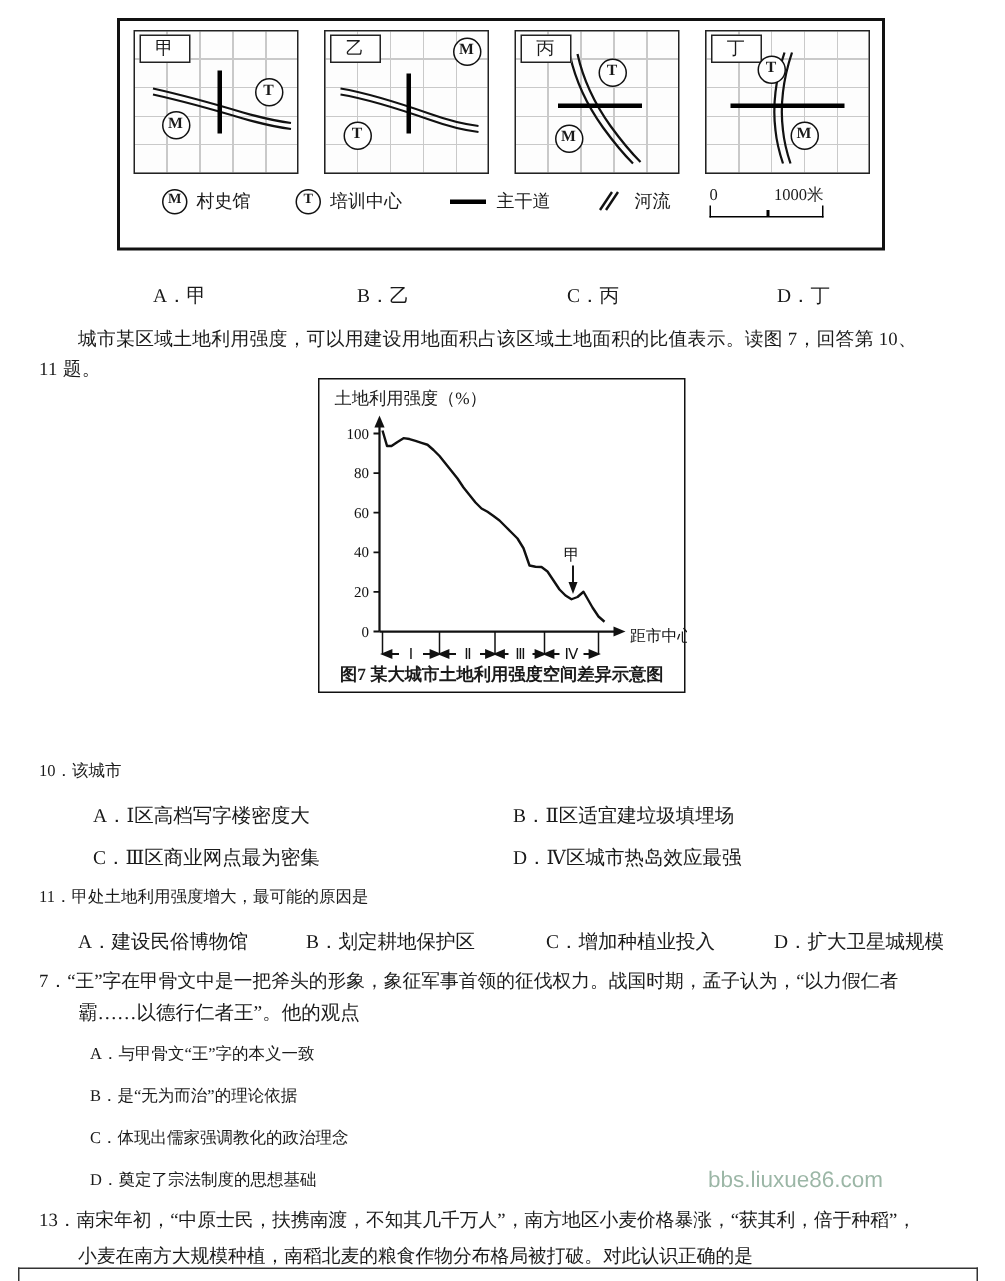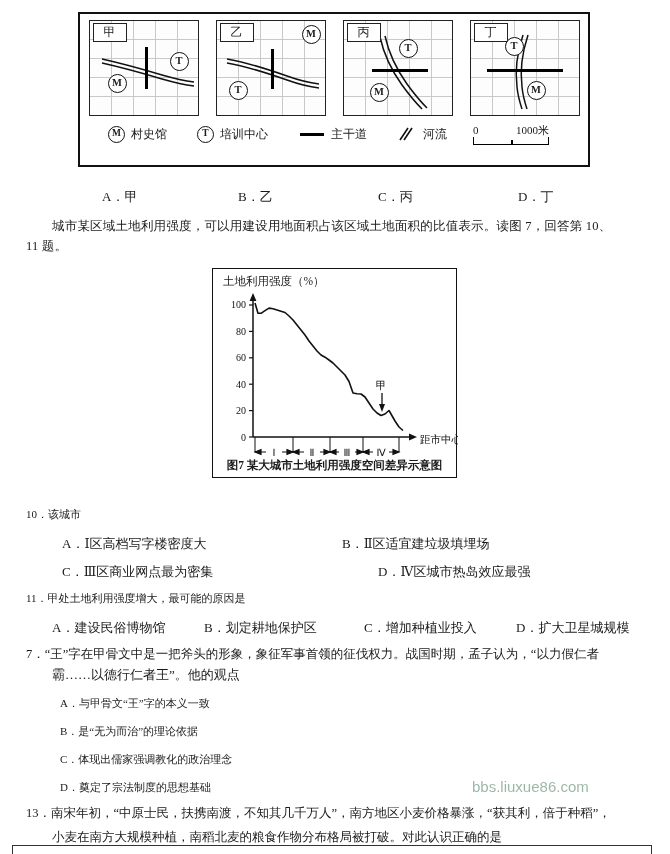--- a/index.html
+++ b/index.html
@@ -170,21 +170,21 @@
     position: absolute;
     font-size: 12.5px;
     line-height: 20px;
     letter-spacing: 0.2px;
   }
 
   
   .fig7-panel {
     position: absolute;
     left: 212px;
-    top: 268px;
+    top: 252px;
     width: 245px;
     height: 210px;
     border: 1.8px solid #111;
     background: #fff;
     box-sizing: border-box;
     padding-left: 36px;
   }
   .fig7-ytitle {
     position: absolute;
     left: 10px; top: 5px;
@@ -411,21 +411,21 @@
   <div class="fig7-caption">图7 某大城市土地利用强度空间差异示意图</div>
 </div>
 
 <div class="qline" style="left:26px; top:505px;">
   <span>10．</span><span>该城市</span>
 </div>
 <div class="opts-row" style="top:535px; left:62px;">
   <span style="width:280px;">A．Ⅰ区高档写字楼密度大</span>
   <span>B．Ⅱ区适宜建垃圾填埋场</span>
 </div>
-<div class="opts-row" style="top:563px; left:62px;gap:36px;">
+<div class="opts-row" style="top:563px; left:62px;">
   <span style="width:280px;">C．Ⅲ区商业网点最为密集</span>
   <span>D．Ⅳ区城市热岛效应最强</span>
 </div>
 
 <div class="qline" style="left:26px; top:589px;">
   <span>11．</span><span>甲处土地利用强度增大，最可能的原因是</span>
 </div>
 <div class="opts-row" style="top:619px; left:52px; width:600px;">
   <span style="width:152px;">A．建设民俗博物馆</span>
   <span style="width:160px;">B．划定耕地保护区</span>

